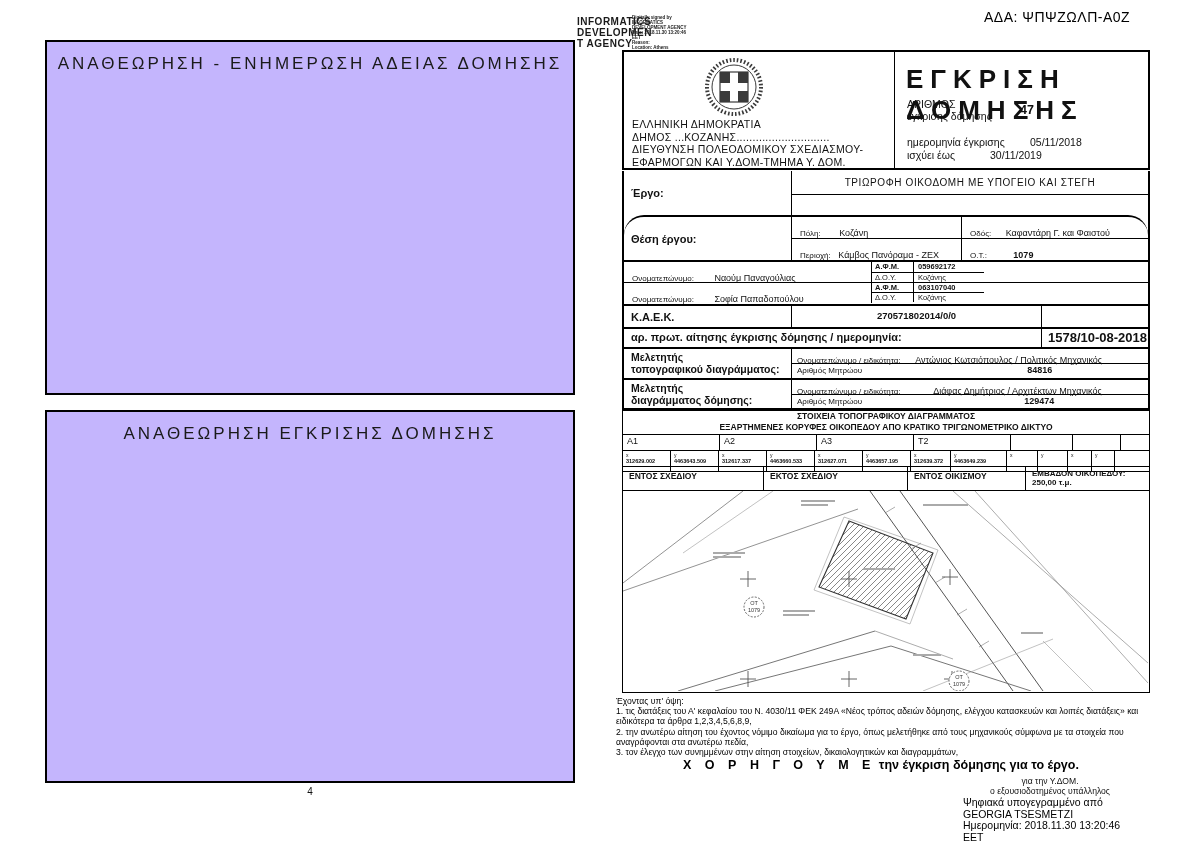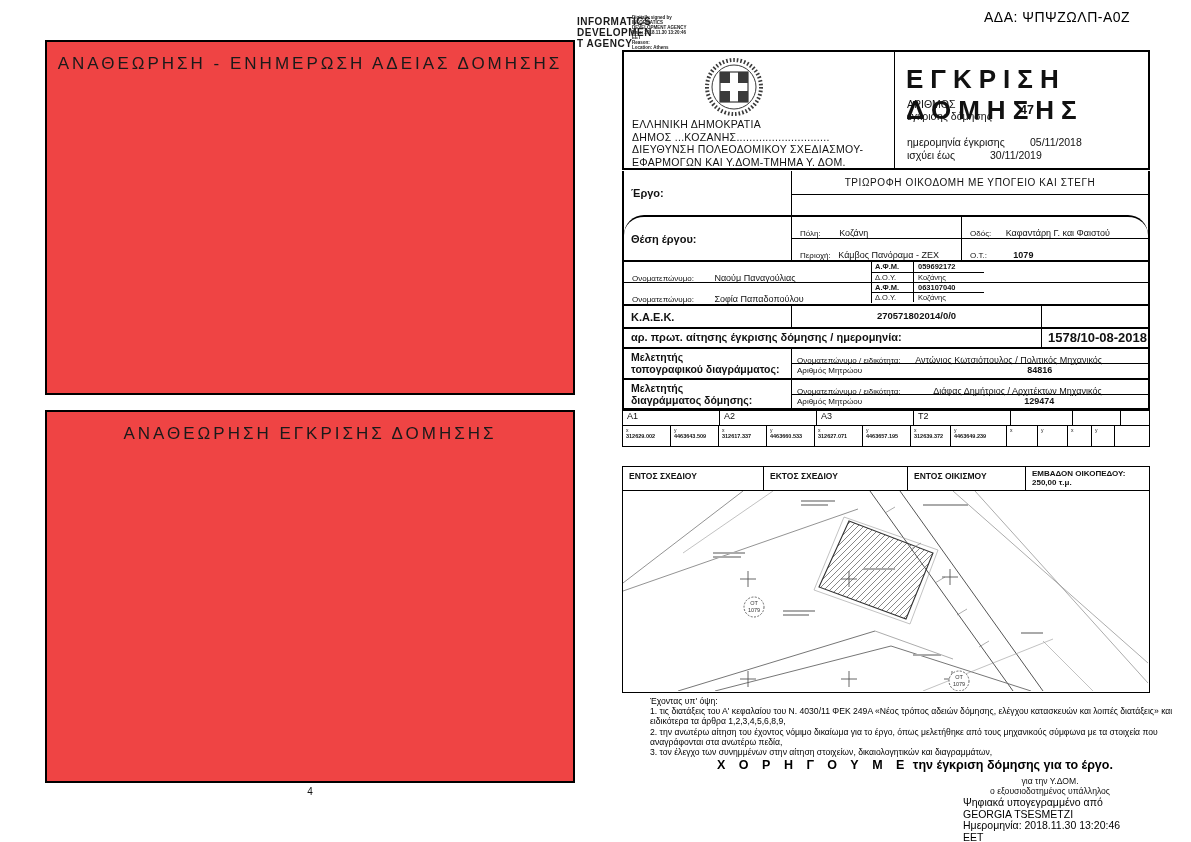--- a/index.html
+++ b/index.html
@@ -6,21 +6,21 @@
   body{width:1191px;height:842px;position:relative;font-family:"Liberation Sans",sans-serif;color:#111;overflow:hidden;}
   .abs{position:absolute;}
   .bx{box-sizing:border-box;}
 
   
   .stamp-agency{left:577px;top:16px;font-size:10px;font-weight:bold;color:#1a1a1a;line-height:11px;letter-spacing:.5px;}
   .stamp-sig{left:632px;top:15px;font-size:4.5px;color:#222;line-height:5px;font-weight:bold;}
   .ada{left:984px;top:9px;font-size:14px;color:#000;letter-spacing:.5px;}
 
   
-  .lbox{left:45px;width:530px;border:2px solid #000;background:#ef4444;}
+  .lbox{left:45px;width:530px;border:2px solid #000;background:#c4b5fd;}
   .lbox-title{text-align:center;font-size:17px;letter-spacing:3px;color:#1a1a1a;padding-top:12px;}
   .pagenum{left:45px;top:786px;width:530px;text-align:center;font-size:10px;}
 
   
   .rform{left:622px;top:50px;width:528px;border:2px solid #000;height:120px;display:flex;}
   .auth-cell{width:271px;border-right:1px solid #000;position:relative;}
   .auth-lines{position:absolute;left:8px;top:66px;font-size:10.5px;line-height:12.5px;letter-spacing:.3px;}
   .appr-cell{flex:1;position:relative;}
   .appr-title{position:absolute;left:11px;top:12px;font-size:26px;font-weight:bold;letter-spacing:7px;}
   .lbl-sm{font-size:10.5px;line-height:12px;}
@@ -47,21 +47,21 @@
 
   .zones{left:622px;top:466px;width:528px;border:1.5px solid #000;display:flex;height:28px;}
   .zcell{box-sizing:border-box;border-right:1px solid #000;font-size:8.5px;font-weight:bold;padding:4px 0 0 6px;}
   .zcell:last-child{border-right:none;}
   .zarea{font-size:8px;line-height:9px;padding-top:2px;}
 
   
   .mapbox{left:622px;top:490px;width:528px;height:203px;border:1.5px solid #000;background:#fff;}
 
   
-  .legal{left:650px;top:696px;width:530px;font-size:8.6px;line-height:10.2px;color:#000;}
+  .legal{left:616px;top:696px;width:530px;font-size:8.6px;line-height:10.2px;color:#000;}
   .grant{text-align:center;font-weight:bold;font-size:12.5px;margin-top:3px;}
   .grant .sp{letter-spacing:5px;}
 
   
   .sig-head{left:930px;top:776px;width:240px;text-align:center;font-size:8.6px;line-height:10px;}
   .sig-dig{left:963px;top:797px;font-size:10.5px;line-height:11.5px;color:#000;}
 </style>
 </head>
 <body>
 
@@ -234,20 +234,24 @@
       </div>
       <div style="height:14px;display:flex;">
         <span class="small-lab" style="line-height:13px;padding-left:5px;">Αριθμός Μητρώου</span>
         <span class="v9 val-bold" style="line-height:13px;margin-left:162px;">129474</span>
       </div>
     </div>
   </div>
 </div>
 
 <div class="abs bx topo">
+  <div class="topo-title">
+    <div>ΣΤΟΙΧΕΙΑ ΤΟΠΟΓΡΑΦΙΚΟΥ ΔΙΑΓΡΑΜΜΑΤΟΣ</div>
+    <div>ΕΞΑΡΤΗΜΕΝΕΣ ΚΟΡΥΦΕΣ ΟΙΚΟΠΕΔΟΥ ΑΠΟ ΚΡΑΤΙΚΟ ΤΡΙΓΩΝΟΜΕΤΡΙΚΟ ΔΙΚΤΥΟ</div>
+  </div>
   <div class="trow" style="height:15px;">
     <div class="tcell pname" style="width:97px;">A1</div>
     <div class="tcell pname" style="width:97px;">A2</div>
     <div class="tcell pname" style="width:97px;">A3</div>
     <div class="tcell pname" style="width:97px;">T2</div>
     <div class="tcell" style="width:62px;"></div>
     <div class="tcell" style="width:48px;"></div>
     <div class="tcell" style="flex:1;"></div>
   </div>
   <div class="trow" style="height:20px;">

